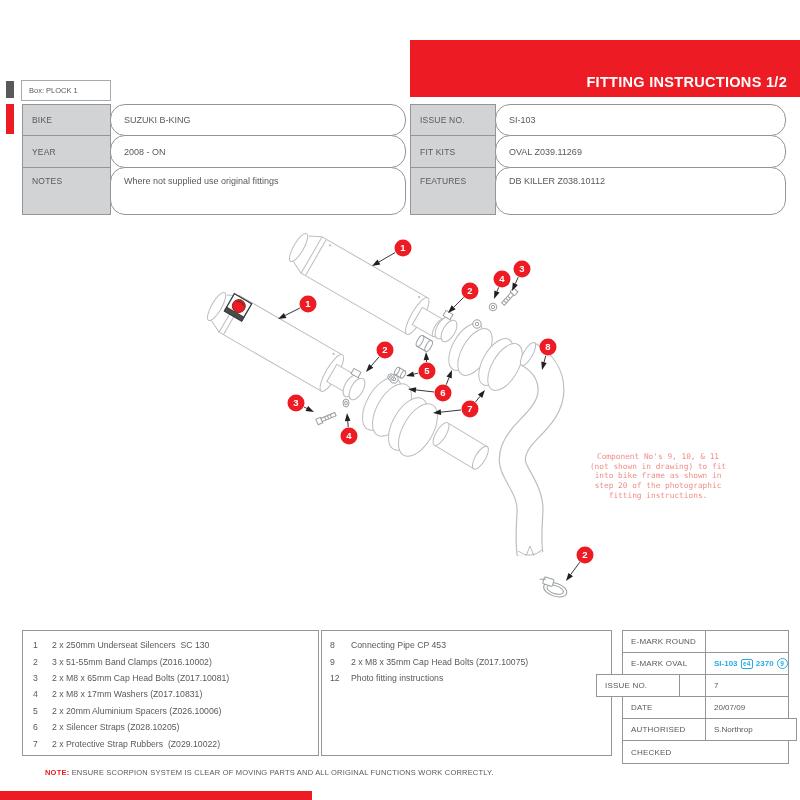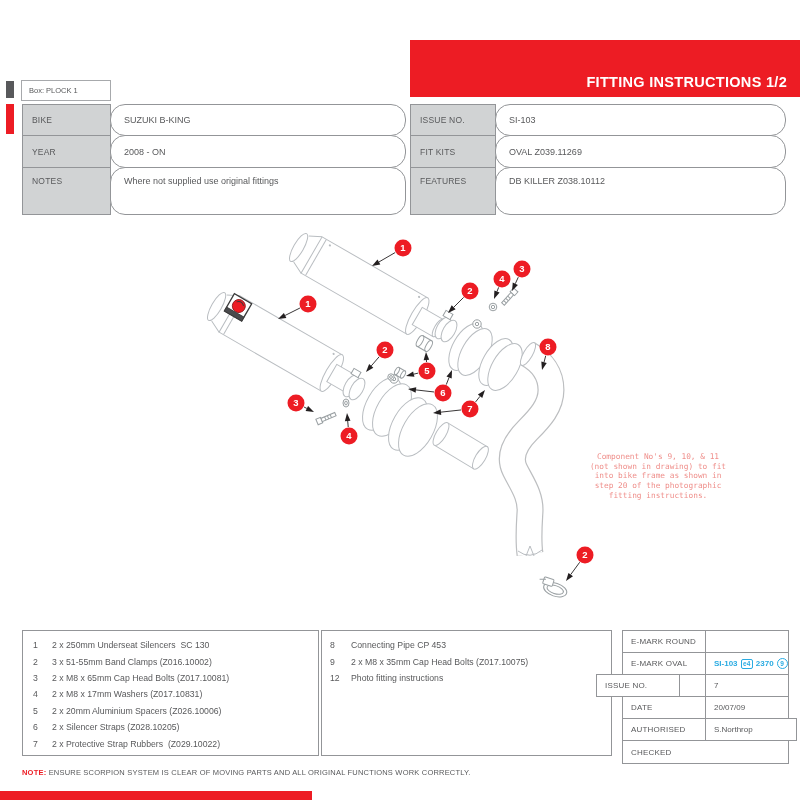--- a/index.html
+++ b/index.html
@@ -47,21 +47,21 @@
   .oval-val{color:#29ABE2;font-weight:bold;font-size:8px;display:flex;
             align-items:center;gap:3px;}
   .e4badge{border:1px solid #29ABE2;border-radius:2px;font-size:6.5px;
            padding:0 1.5px;line-height:8px;}
   .circ9{border:1px solid #29ABE2;border-radius:50%;width:9px;height:9px;
          display:inline-flex;align-items:center;justify-content:center;
          font-size:6.5px;line-height:8px;}
 
   
   .note{left:22px;top:768px;font-size:7.5px;letter-spacing:.2px;}
-  .note .red{color:#ED1C24;font-weight:bold;}
+  .note .red{color:#ED1C24;font-weight:bold;margin-left:23px;}
   .bottom-red{left:0;top:791px;width:312px;height:9px;background:#ED1C24;}
 </style>
 </head>
 <body>
 
 <div class="abs banner">
   <span class="banner-title">FITTING INSTRUCTIONS 1/2</span>
 </div>
 <div class="abs gray-sq"></div>
 <div class="abs plock">

